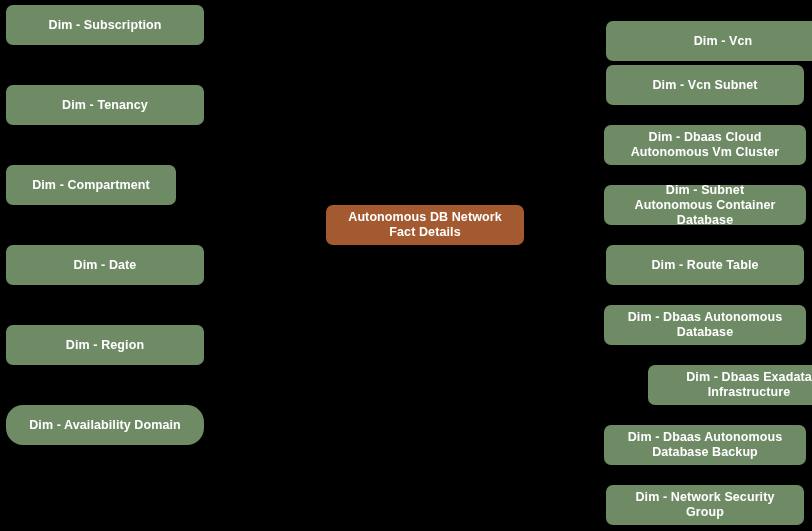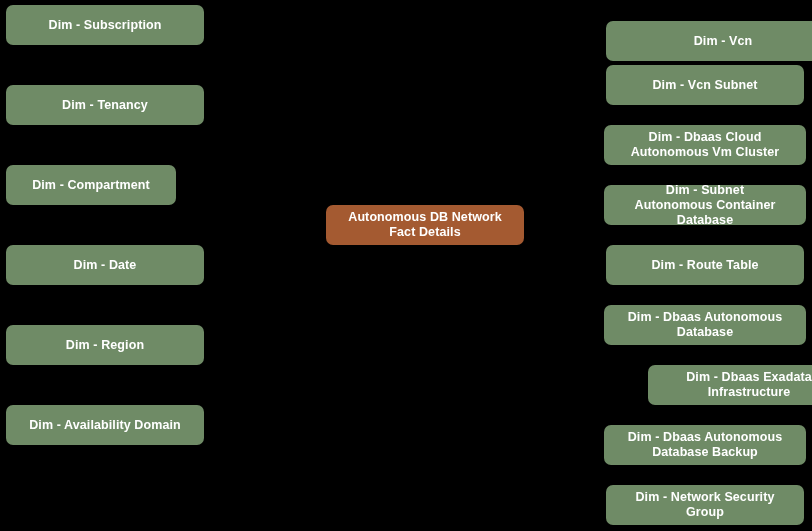--- a/index.html
+++ b/index.html
@@ -57,21 +57,21 @@
     </div>
     <div class="node dim" style="left: 6px; top: 165px; width: 170px; height: 40px;">
       <span class="node-label">Dim - Compartment</span>
     </div>
     <div class="node dim" style="left: 6px; top: 245px; width: 198px; height: 40px;">
       <span class="node-label">Dim - Date</span>
     </div>
     <div class="node dim" style="left: 6px; top: 325px; width: 198px; height: 40px;">
       <span class="node-label">Dim - Region</span>
     </div>
-    <div class="node dim" style="left: 6px; top: 405px; width: 198px; height: 40px;">
+    <div class="node dim" style="left: 6px; top: 405px; width: 198px; height: 40px; border-radius: 17px;">
       <span class="node-label">Dim - Availability Domain</span>
     </div>
     <div class="node fact" style="left: 326px; top: 205px; width: 198px; height: 40px; justify-content: center;">
       <span class="node-label">Autonomous DB Network Fact Details</span>
     </div>
     <div class="node dim" style="left: 606px; top: 21px; width: 234px; height: 40px; text-align: center;">
       <span class="node-label">Dim - Vcn</span>
     </div>
     <div class="node dim" style="left: 606px; top: 65px; width: 198px; height: 40px;">
       <span class="node-label">Dim - Vcn Subnet</span>

